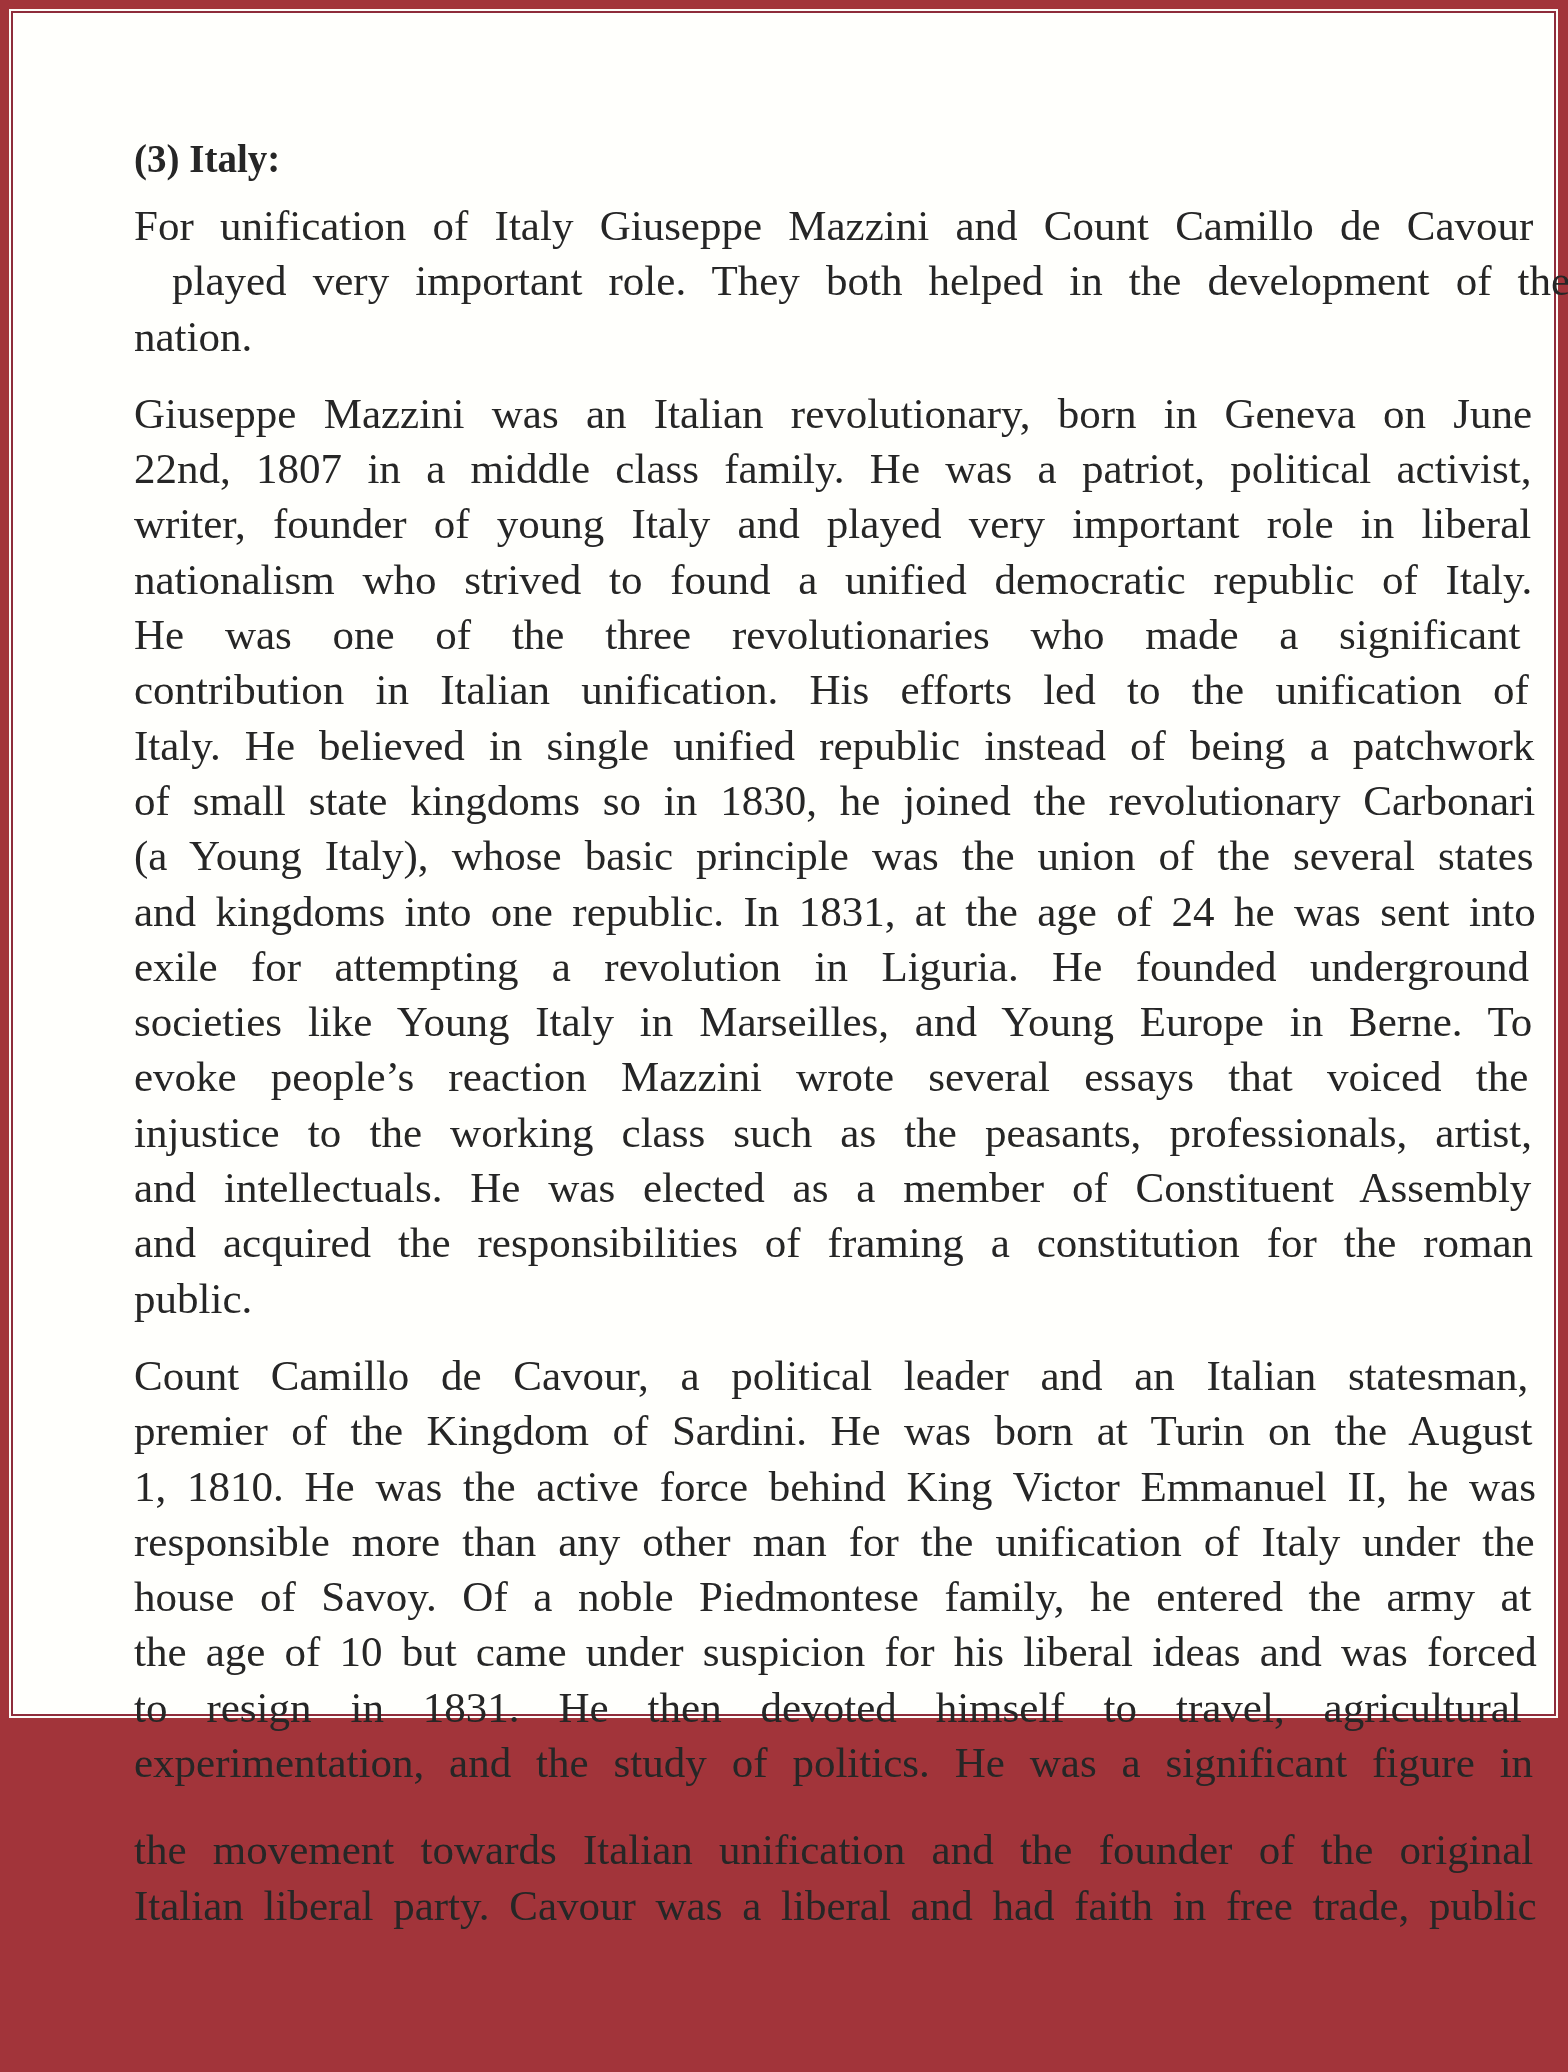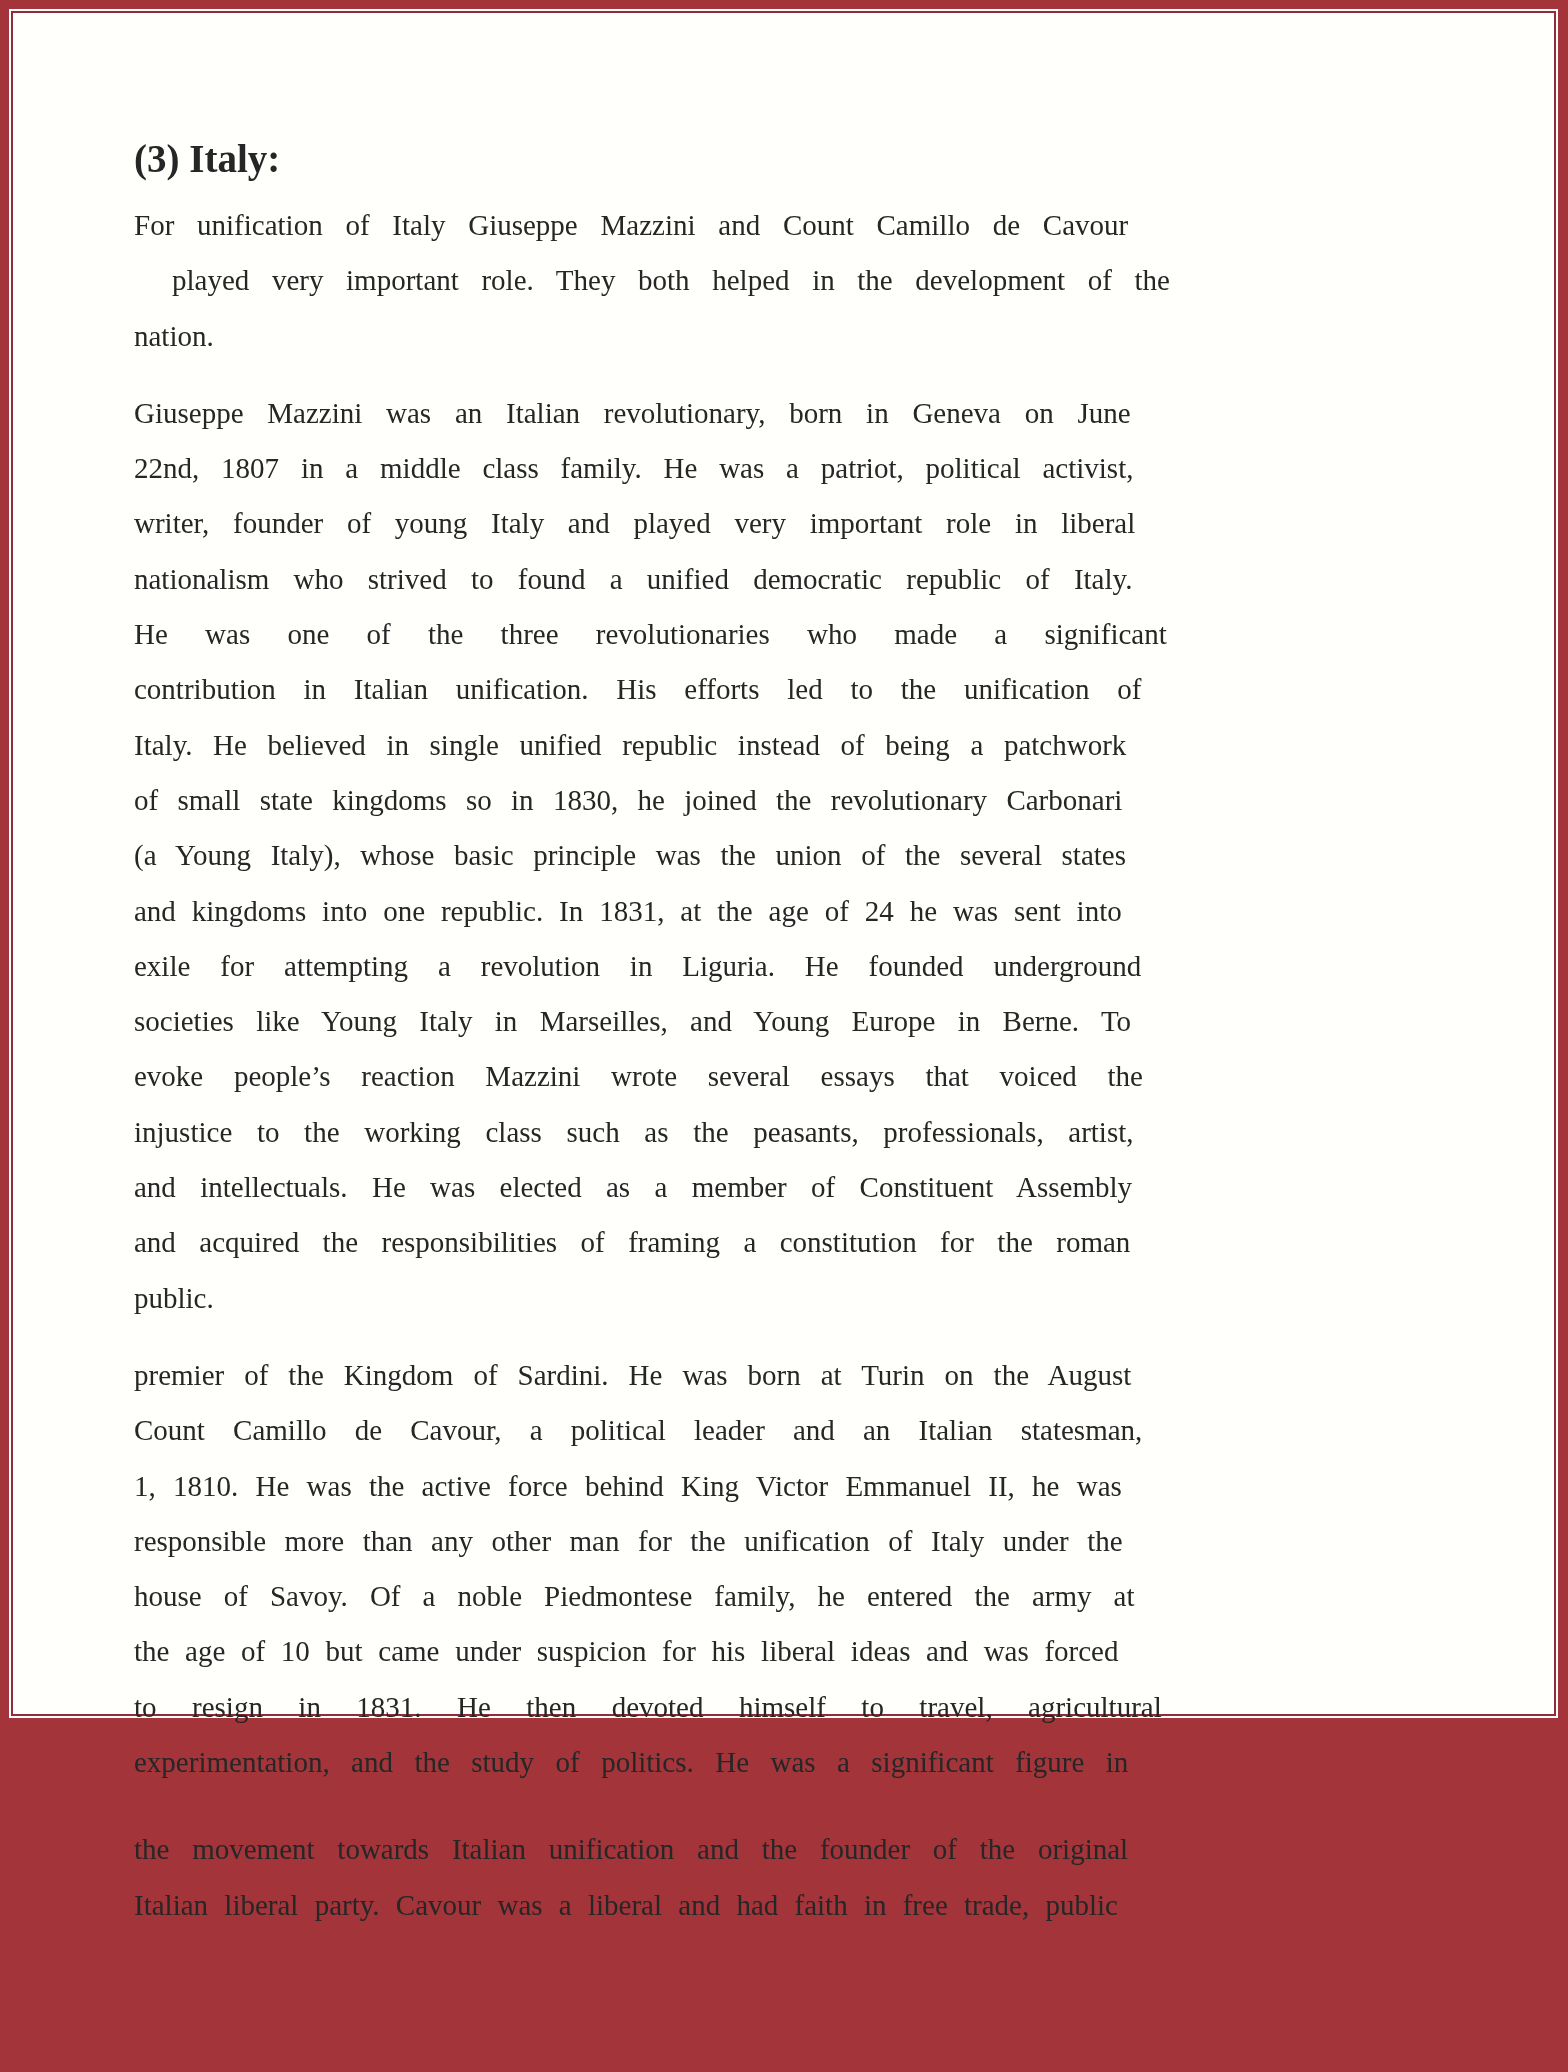--- a/index.html
+++ b/index.html
@@ -38,21 +38,21 @@
       font-family: "Liberation Serif", "DejaVu Serif", serif;
       color: #262626;
     }
     .heading {
       font-weight: bold;
       font-size: 39px;
       line-height: 56px;
       margin: 0 0 11px 0;
     }
     .para {
-      font-size: 29px;
+      font-size: 43px;
       line-height: 55.3px;
       text-align: justify;
       margin: 0 0 22px 0;
       word-spacing: -0.5px;
     }
     .para .line {
       display: block;
       text-align: justify;
       text-align-last: justify;
       white-space: nowrap;
@@ -92,22 +92,22 @@
       <span class="line" style="word-spacing: 22.6667px; display: block; text-align-last: left;">exile for attempting a revolution in Liguria. He founded underground</span>
       <span class="line" style="word-spacing: 15.0909px; display: block; text-align-last: left;">societies like Young Italy in Marseilles, and Young Europe in Berne. To</span>
       <span class="line" style="word-spacing: 23.4444px; display: block; text-align-last: left;">evoke people’s reaction Mazzini wrote several essays that voiced the</span>
       <span class="line" style="word-spacing: 17.4px; display: block; text-align-last: left;">injustice to the working class such as the peasants, professionals, artist,</span>
       <span class="line" style="word-spacing: 17.1px; display: block; text-align-last: left;">and intellectuals. He was elected as a member of Constituent Assembly</span>
       <span class="line" style="word-spacing: 16.2px; display: block; text-align-last: left;">and acquired the responsibilities of framing a constitution for the roman</span>
       <span class="line last">public.</span>
     </div>
 
     <div class="para">
+      <span class="line" style="word-spacing: 20.9px; display: block; text-align-last: left;">Count Camillo de Cavour, a political leader and an Italian statesman,</span>
       <span class="line" style="word-spacing: 12.7692px; display: block; text-align-last: left;">premier of the Kingdom of Sardini. He was born at Turin on the August</span>
-      <span class="line" style="word-spacing: 20.9px; display: block; text-align-last: left;">Count Camillo de Cavour, a political leader and an Italian statesman,</span>
       <span class="line" style="word-spacing: 10px; display: block; text-align-last: left;">1, 1810. He was the active force behind King Victor Emmanuel II, he was</span>
       <span class="line" style="word-spacing: 11.25px; display: block; text-align-last: left;">responsible more than any other man for the unification of Italy under the</span>
       <span class="line" style="word-spacing: 14.8333px; display: block; text-align-last: left;">house of Savoy. Of a noble Piedmontese family, he entered the army at</span>
       <span class="line" style="word-spacing: 8.42857px; display: block; text-align-last: left;">the age of 10 but came under suspicion for his liberal ideas and was forced</span>
       <span class="line" style="word-spacing: 28.2px; display: block; text-align-last: left;">to resign in 1831. He then devoted himself to travel, agricultural</span>
       <span class="line" style="word-spacing: 14.1818px; display: block; text-align-last: left;">experimentation, and the study of politics. He was a significant figure in</span>
       <span class="line" style="word-spacing: 15.5px; display: block; text-align-last: left; margin-top: 32px;">the movement towards Italian unification and the founder of the original</span>
       <span class="line" style="word-spacing: 9px; display: block; text-align-last: left;">Italian liberal party. Cavour was a liberal and had faith in free trade, public</span>
     </div>
   </div>

